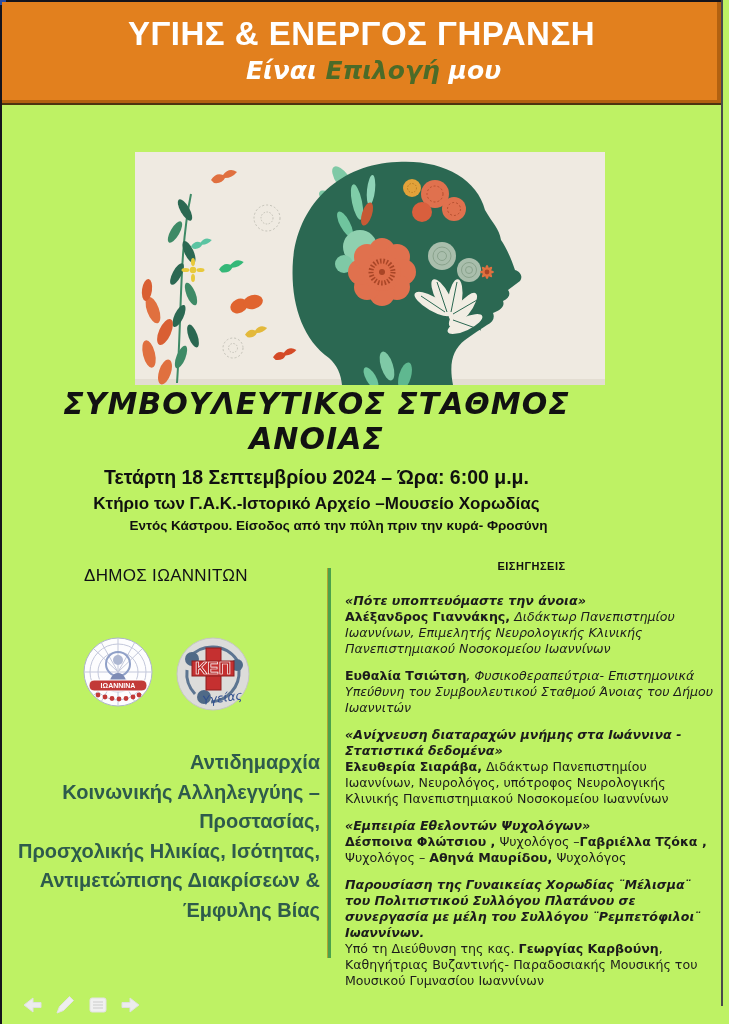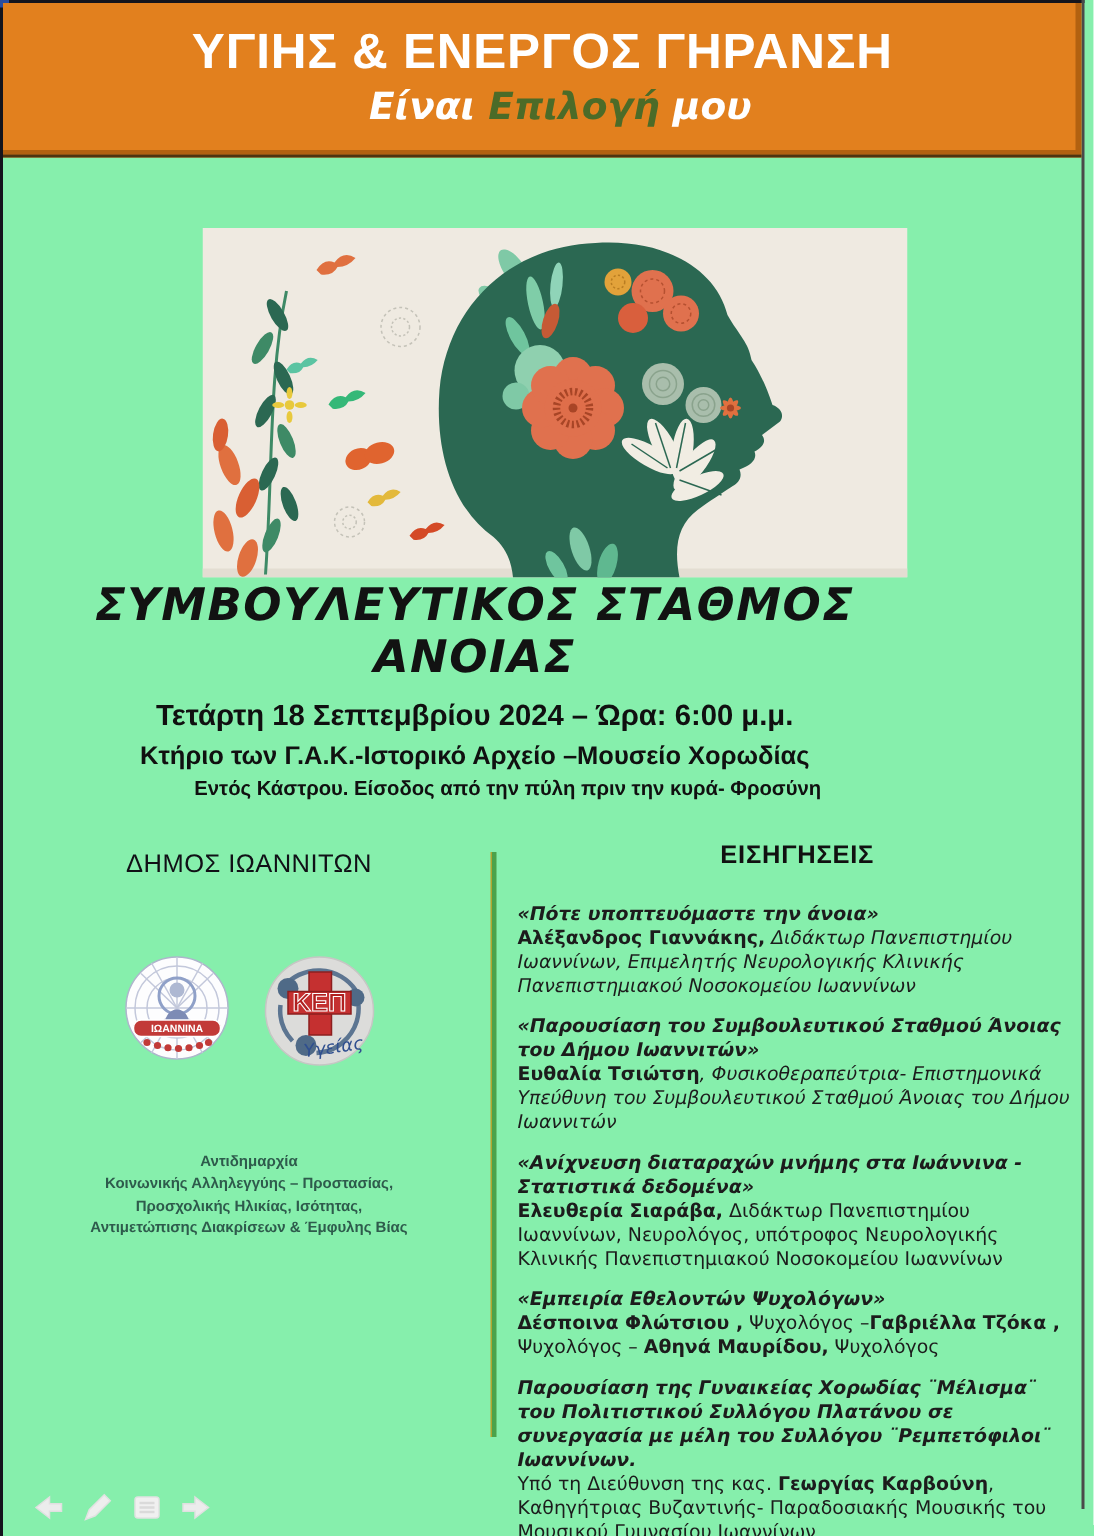--- a/index.html
+++ b/index.html
@@ -1,17 +1,17 @@
 <!DOCTYPE html>
 <html style="--header-bg: #E2801E; --header-accent-green: #4C6B28; --divider-green: #4BA24B; --divider-olive: #B3A42F; --dept-teal: #2E5B4C; --text-dark: #1C1C1C;"><head>
 <meta charset="utf-8">
 <style>
   html,body{margin:0;padding:0;background:#fff;}
   .page{
-    position:relative; width:729px; height:1024px; background:#86efac;
+    position:relative; width:729px; height:1024px; background:#bef264;
     overflow:hidden; font-family:"Liberation Sans", sans-serif; color:var(--text-dark,#1c1c1c);
   }
   .edge-top{position:absolute;left:0;top:0;width:723px;height:2px;background:#14141c;}
   .edge-left{position:absolute;left:0;top:0;width:2px;height:1024px;background:#14141c;}
   .edge-right{position:absolute;left:721px;top:0;width:2px;height:1006px;background:#4a4a4a;}
   .corner-dot{position:absolute;left:0;top:0;width:6px;height:5px;background:#2a4da0;}
 
   
   .banner{
     position:absolute;left:2px;top:2px;width:719px;height:101px;
@@ -42,29 +42,30 @@
   }
   .event-date{margin-top:10px;font-size:19.5px;font-weight:700;color:#101010;}
   .event-venue{margin-top:5px;font-size:17px;font-weight:700;color:#101010;}
   .event-entrance{margin-top:4px;font-size:13.5px;font-weight:700;color:#101010;padding-left:44px;}
 
   
   .left-col{position:absolute;left:12px;top:566px;width:308px;text-align:center;}
   .muni{font-size:17px;font-weight:400;color:#101016;letter-spacing:.3px;}
   .logos{margin-top:50px;display:flex;justify-content:center;align-items:center;gap:20px;}
   .dept{
-    margin-top:56px;font-size:10px;font-weight:700;line-height:1.48;
+    margin-top:36px;font-size:20px;font-weight:700;line-height:1.48;
     color:var(--dept-teal,#2E5B4C);
+    text-align:right;
   }
   .divider{
     position:absolute;left:327px;top:568px;width:4px;height:390px;
     background:linear-gradient(to right,var(--divider-olive,#B3A42F) 0 30%,var(--divider-green,#4BA24B) 30% 100%);
   }
   .right-col{position:absolute;left:345px;top:560px;width:373px;font-family:"DejaVu Sans", sans-serif;}
-  .sessions-heading{text-align:center;font-size:17px;font-weight:700;letter-spacing:.5px;color:#111;font-family:"Liberation Sans",sans-serif;}
+  .sessions-heading{text-align:center;font-size:11px;font-weight:700;letter-spacing:.5px;color:#111;font-family:"Liberation Sans",sans-serif;}
   .sessions{margin-top:21px;font-size:12.6px;line-height:1.27;color:#1c1c1c;}
   .session + .session{margin-top:11px;}
   .session-title{font-weight:700;font-style:italic;}
   .run-bold{font-weight:700;}
   .run-italic{font-style:italic;}
 
   
   .footer-nav{position:absolute;left:20px;top:993px;display:flex;gap:9px;align-items:center;}
   .footer-nav svg{display:block;}
 </style>
@@ -297,21 +298,20 @@
   <div class="divider"></div>
 
   <div class="right-col">
     <div class="sessions-heading">ΕΙΣΗΓΗΣΕΙΣ</div>
     <div class="sessions">
         <div class="session">
           <div class="session-title">«Πότε υποπτευόμαστε την άνοια»</div>
           <div class="session-body"><span class="run-bold">Αλέξανδρος Γιαννάκης,</span><span class="run-italic"> Διδάκτωρ Πανεπιστημίου Ιωαννίνων, Επιμελητής Νευρολογικής Κλινικής Πανεπιστημιακού Νοσοκομείου Ιωαννίνων</span></div>
         </div>
         <div class="session">
-          <div class="session-title">«Παρουσίαση του Συμβουλευτικού Σταθμού Άνοιας του Δήμου Ιωαννιτών»</div>
           <div class="session-body"><span class="run-bold">Ευθαλία Τσιώτση</span><span class="run-italic">, Φυσικοθεραπεύτρια- Επιστημονικά Υπεύθυνη του Συμβουλευτικού Σταθμού Άνοιας  του Δήμου Ιωαννιτών</span></div>
         </div>
         <div class="session">
           <div class="session-title">«Ανίχνευση διαταραχών μνήμης στα Ιωάννινα - Στατιστικά δεδομένα»</div>
           <div class="session-body"><span class="run-bold">Ελευθερία Σιαράβα,</span><span class="run-regular"> Διδάκτωρ Πανεπιστημίου Ιωαννίνων, Νευρολόγος, υπότροφος Νευρολογικής Κλινικής Πανεπιστημιακού Νοσοκομείου Ιωαννίνων</span></div>
         </div>
         <div class="session">
           <div class="session-title">«Εμπειρία Εθελοντών Ψυχολόγων»</div>
           <div class="session-body"><span class="run-bold">Δέσποινα Φλώτσιου ,</span><span class="run-regular"> Ψυχολόγος –</span><span class="run-bold">Γαβριέλλα Τζόκα , </span><span class="run-regular"> Ψυχολόγος – </span><span class="run-bold">Αθηνά Μαυρίδου,</span><span class="run-regular"> Ψυχολόγος</span></div>
         </div>

